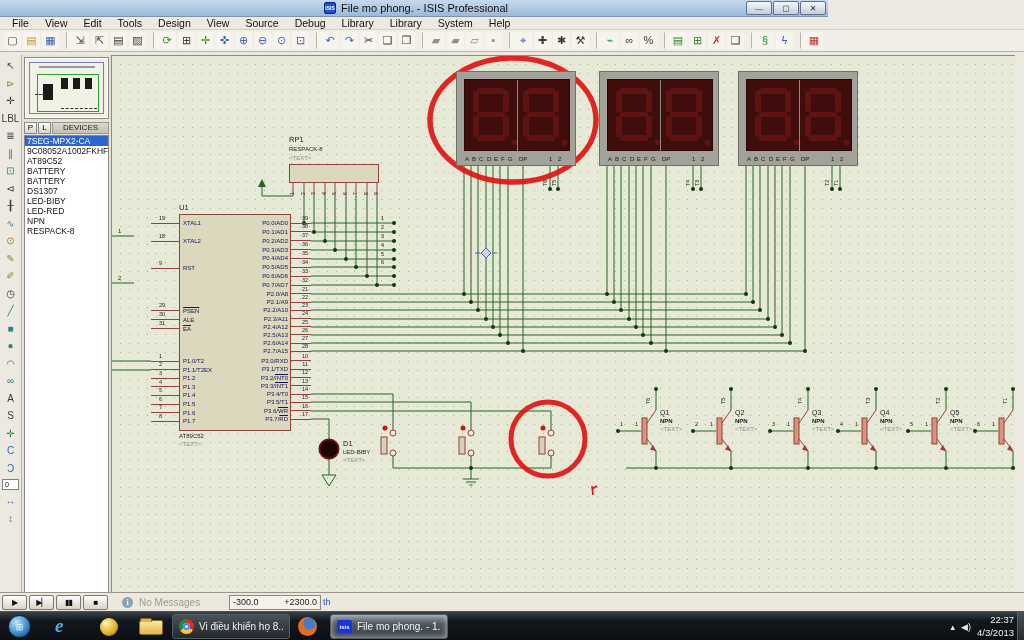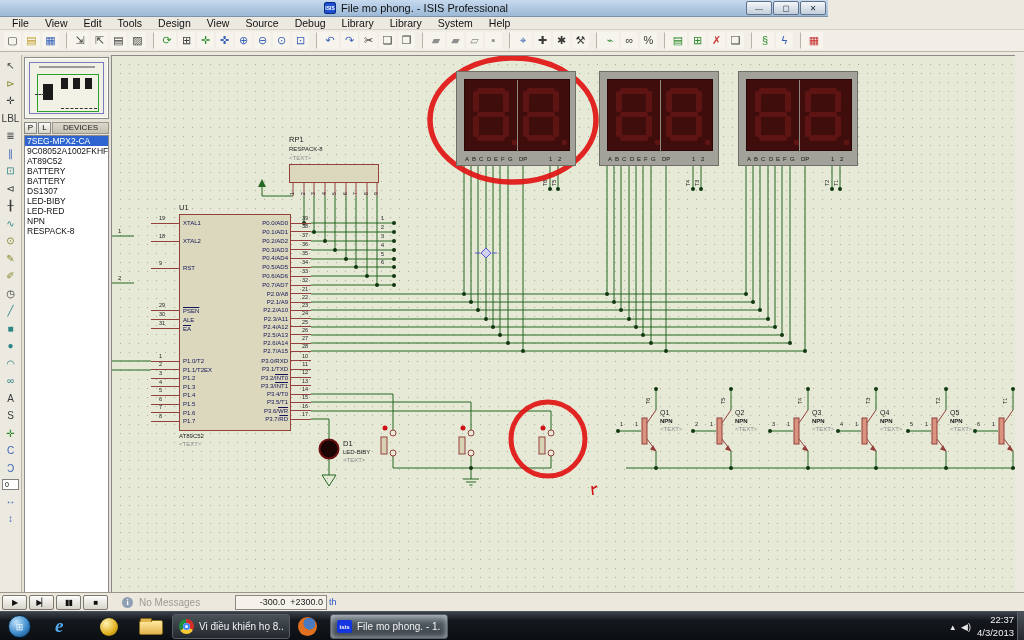--- a/index.html
+++ b/index.html
@@ -149,22 +149,22 @@
   .statusrow{position:absolute;left:0;top:592px;width:1024px;height:19px;background:#ece8de;
     border-top:1px solid #9a968a;display:flex;align-items:center;}
   .simbtn{width:25px;height:15px;margin-left:2px;border:1px solid #7a7a72;border-radius:2px;
     background:linear-gradient(#fdfdfb,#d8d4ca);font-size:8px;color:#111;
     display:flex;align-items:center;justify-content:center;letter-spacing:-1px;}
   .info-ic{width:11px;height:11px;border-radius:50%;background:#8fa0b4;color:#fff;font-size:8px;font-weight:bold;
     display:flex;align-items:center;justify-content:center;margin-left:14px;font-family:"Liberation Serif",serif;}
   .no-msg{font-size:10px;color:#9a9a94;margin-left:6px;width:90px;}
   .sheet-field{height:15px;background:#fff;border:1px solid #8a8a82;box-shadow:inset 1px 1px 1px #ccc;
     font-size:10px;color:#111;padding:1px 4px;width:700px;margin-left:8px;}
-  .coords-box{height:15px;background:#f4f2ea;border:1px solid #8a8a82;margin-left:6px;width:92px;
-    display:flex;align-items:center;justify-content:flex-end;font-size:9px;color:#222;padding:0 3px;gap:5px;}
+  .coords-box{height:15px;background:#f4f2ea;border:1px solid #8a8a82;width:92px;
+    display:flex;align-items:center;justify-content:space-between;font-size:9px;color:#222;padding:0 3px;gap:5px;}
   .coords-units{font-size:9px;color:#2a55c8;margin:0 4px 0 2px;}
 
   
   .taskbar{position:absolute;left:0;top:611px;width:1024px;height:29px;
     background:linear-gradient(#3a4148,#14181d 30%,#0b0e12);border-top:1px solid #4a5158;}
   .orb{position:absolute;left:8px;top:3px;width:23px;height:23px;border-radius:50%;
     background:radial-gradient(circle at 35% 30%,#bfe2fa,#3f8ccc 55%,#0b3e75);border:1px solid #06233f;
     color:#eaf6ff;font-size:9px;display:flex;align-items:center;justify-content:center;}
   .tb-ie{position:absolute;left:55px;top:3px;font-family:"Liberation Serif",serif;font-style:italic;font-weight:bold;
     font-size:19px;color:#55aaee;}

